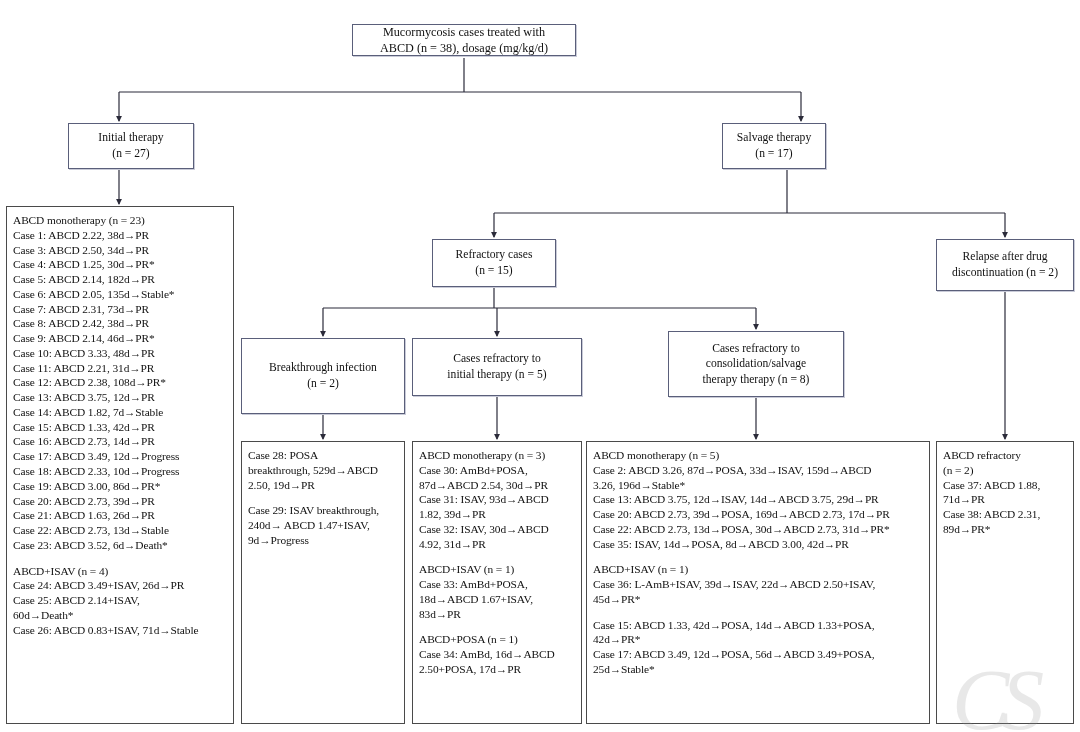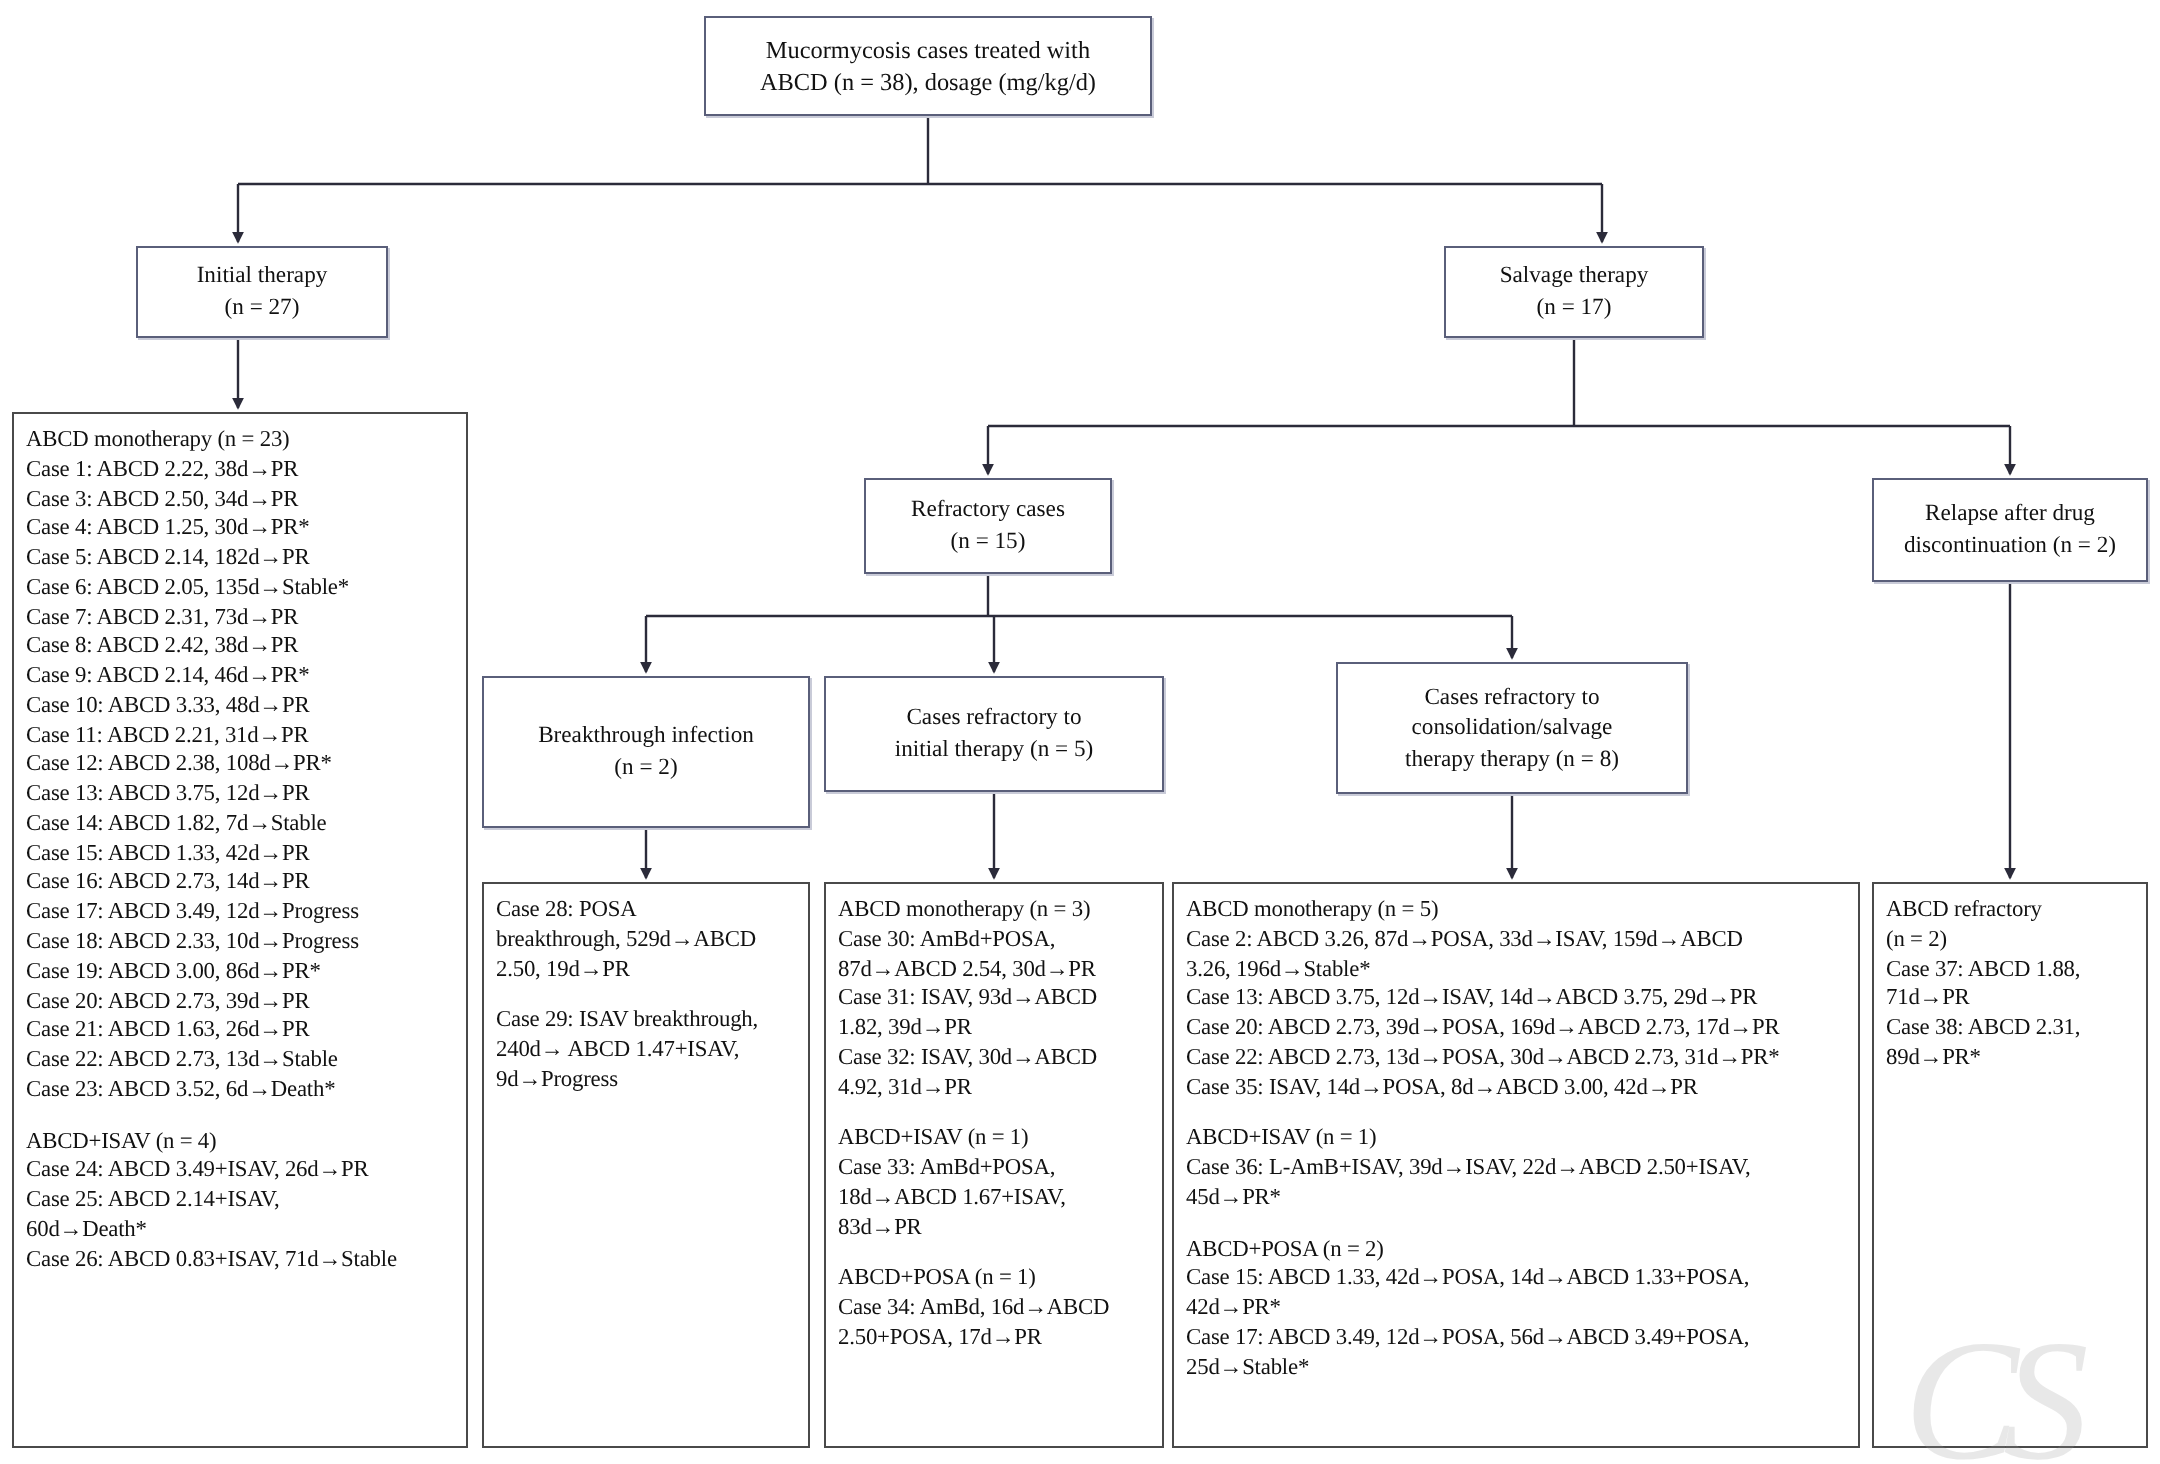--- a/index.html
+++ b/index.html
@@ -55,23 +55,23 @@
     white-space: normal;
     letter-spacing: -0.1px;
   }
   .line.gap {
     height: 11px;
   }
   .fs-title { font-size: 12.2px; }
   .fs-node  { font-size: 11.6px; }
 
   
-  #n-root   { left: 352px; top: 8px;   width: 224px; height: 50px; }
+  #n-root   { left: 352px; top: 24px;   width: 224px; height: 32px; }
   #n-init   { left: 68px;  top: 123px; width: 126px; height: 46px; }
-  #n-salv   { left: 722px; top: 123px; width: 130px; height: 46px; align-items: center; }
+  #n-salv   { left: 722px; top: 123px; width: 104px; height: 46px; align-items: center; }
   #n-refr   { left: 432px; top: 239px; width: 124px; height: 48px; }
   #n-relap  { left: 936px; top: 239px; width: 138px; height: 52px; }
   #n-break  { left: 241px; top: 338px; width: 164px; height: 76px; }
   #n-crit   { left: 412px; top: 338px; width: 170px; height: 58px; }
   #n-ccs    { left: 668px; top: 331px; width: 176px; height: 66px; }
 
   #b-left   { left: 6px;   top: 206px; width: 228px; height: 518px; }
   #b-break  { left: 241px; top: 441px; width: 164px; height: 283px; }
   #b-init   { left: 412px; top: 441px; width: 170px; height: 283px; }
   #b-cons   { left: 586px; top: 441px; width: 344px; height: 283px; }
@@ -254,21 +254,20 @@
       <div class="line">3.26, 196d→Stable*</div>
       <div class="line">Case 13: ABCD 3.75, 12d→ISAV, 14d→ABCD 3.75, 29d→PR</div>
       <div class="line">Case 20: ABCD 2.73, 39d→POSA, 169d→ABCD 2.73, 17d→PR</div>
       <div class="line">Case 22: ABCD 2.73, 13d→POSA, 30d→ABCD 2.73, 31d→PR*</div>
       <div class="line">Case 35: ISAV, 14d→POSA, 8d→ABCD 3.00, 42d→PR</div>
       <div class="line gap"></div>
       <div class="line">ABCD+ISAV (n = 1)</div>
       <div class="line">Case 36: L-AmB+ISAV, 39d→ISAV, 22d→ABCD 2.50+ISAV,</div>
       <div class="line">45d→PR*</div>
       <div class="line gap"></div>
-      <div class="line">ABCD+POSA (n = 2)</div>
       <div class="line">Case 15: ABCD 1.33, 42d→POSA, 14d→ABCD 1.33+POSA,</div>
       <div class="line">42d→PR*</div>
       <div class="line">Case 17: ABCD 3.49, 12d→POSA, 56d→ABCD 3.49+POSA,</div>
       <div class="line">25d→Stable*</div>
     </div>
 
   <div class="node listbox" id="b-rel">
       <div class="line">ABCD refractory</div>
       <div class="line">(n = 2)</div>
       <div class="line">Case 37: ABCD 1.88,</div>

